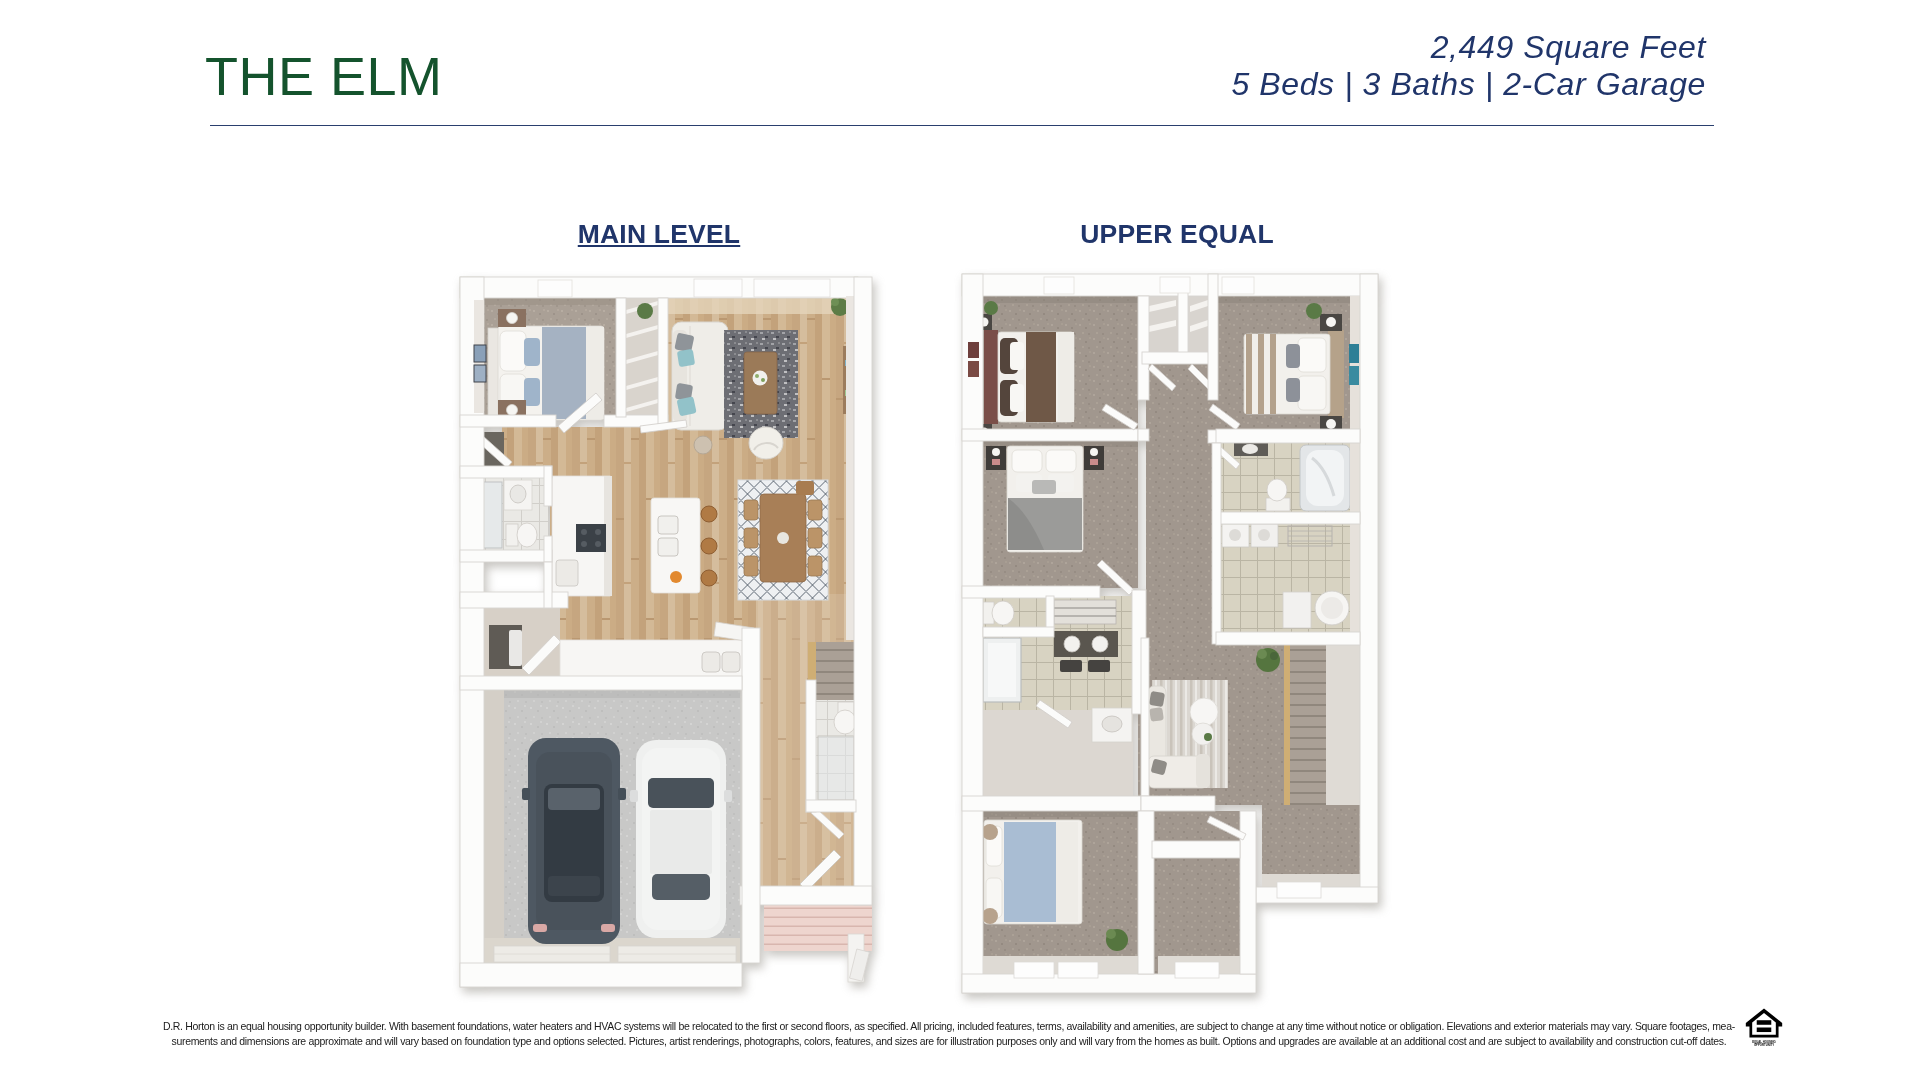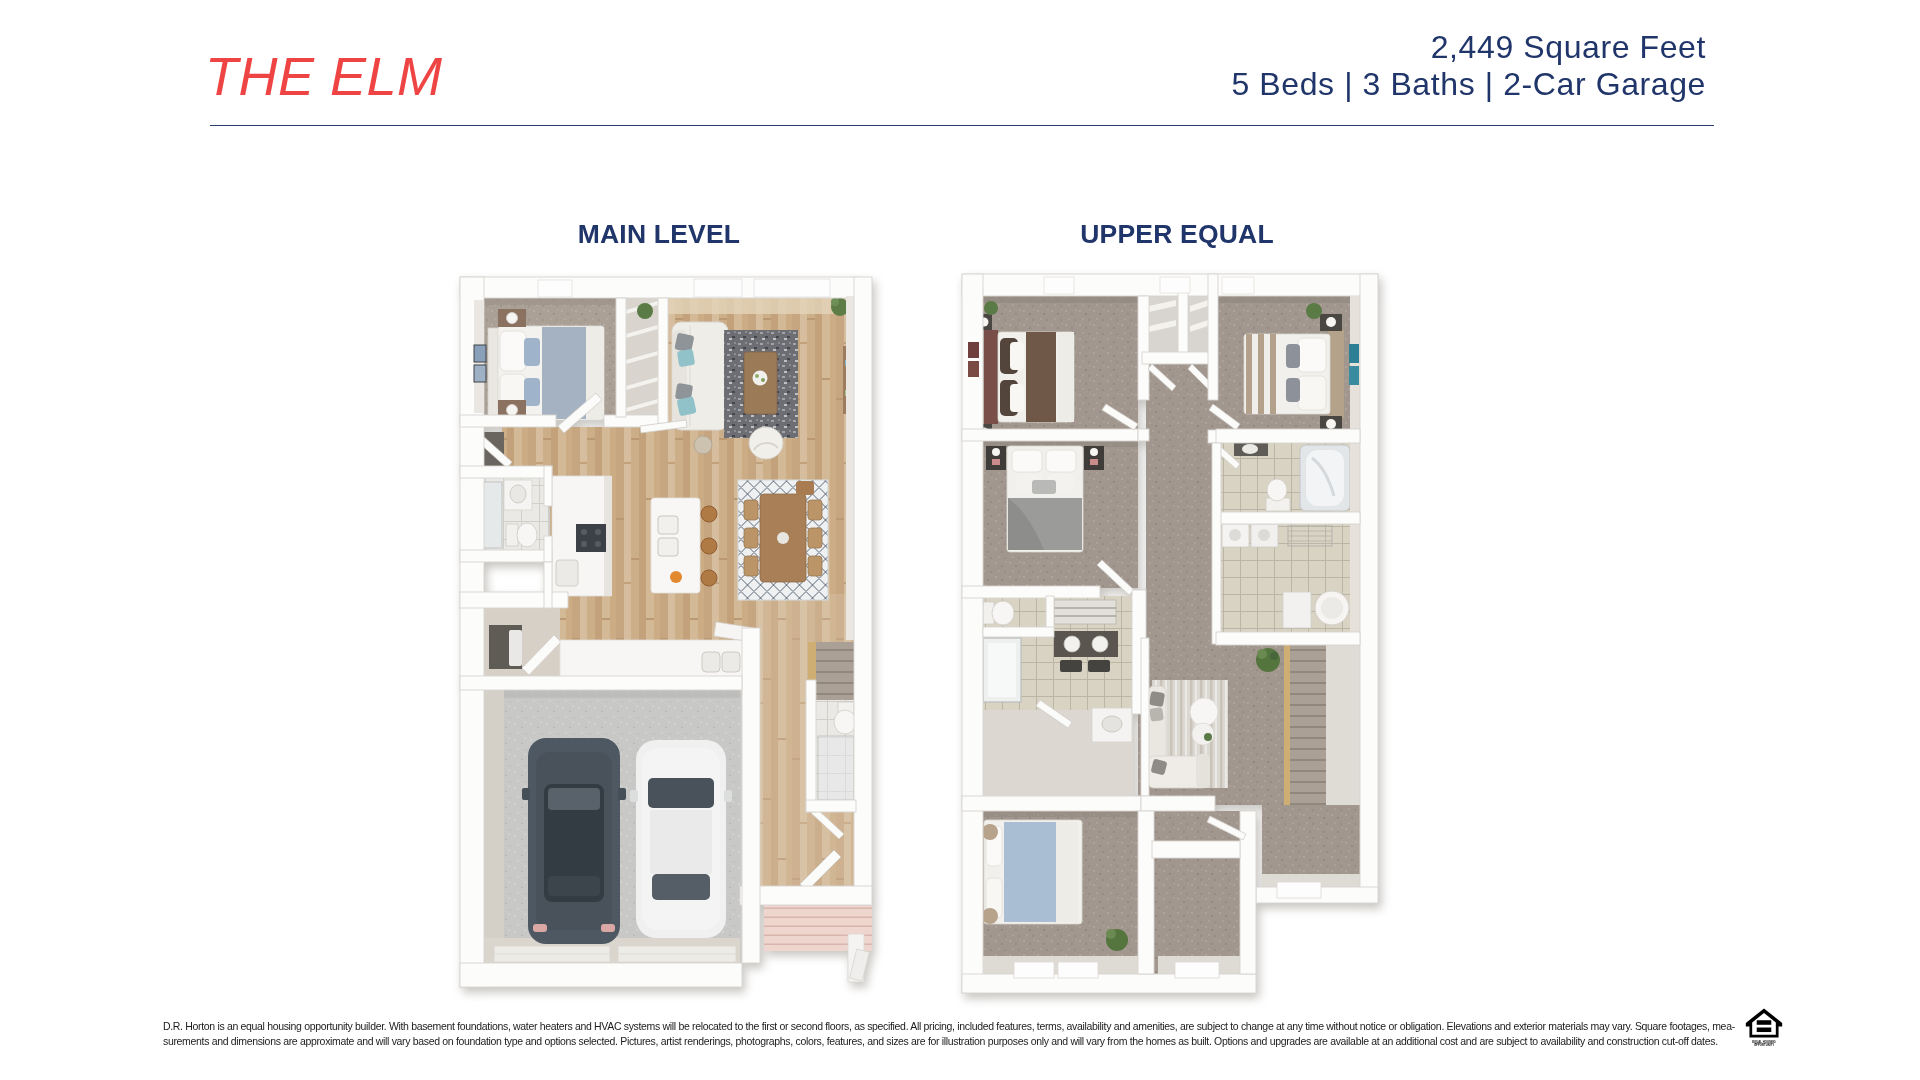--- a/index.html
+++ b/index.html
@@ -1,24 +1,24 @@
 <!DOCTYPE html>
 <html><head>
 <meta charset="utf-8">
 <style>
   html,body{margin:0;padding:0;background:#ffffff;width:1920px;height:1080px;overflow:hidden;}
   body{font-family:"Liberation Sans", sans-serif;position:relative;}
-  #title{position:absolute;left:205px;top:45px;font-size:54px;letter-spacing:0.5px;color:#ef4444;font-weight:400;font-style:italic;}
-  #specs{position:absolute;right:214px;top:29px;text-align:right;font-size:32px;letter-spacing:0.6px;line-height:37px;color:#20356a;}
+  #title{position:absolute;left:205px;top:45px;font-size:54px;letter-spacing:0.5px;color:#14532d;font-weight:400;}
+  #specs{position:absolute;right:214px;top:29px;text-align:right;font-size:32px;letter-spacing:0.6px;line-height:37px;color:#20356a;font-style:italic;}
   #rule{position:absolute;left:210px;top:125px;width:1504px;border-top:1.5px solid #2a3f6e;}
   .lvl{position:absolute;top:219px;font-size:26.5px;font-weight:700;letter-spacing:0.2px;color:#20356a;}
-  #lvl1{left:659px;transform:translateX(-50%);}
+  #lvl1{left:659px;transform:translateX(-50%);text-decoration:underline;}
   #lvl2{left:1177px;transform:translateX(-50%);}
   #plan1,#plan2{filter:drop-shadow(3px 5px 5px rgba(125,118,110,0.42));}
-  #disc{position:absolute;left:163px;top:1019px;font-size:10.5px;letter-spacing:-0.33px;line-height:15px;color:#1b1b1b;white-space:nowrap;}
+  #disc{position:absolute;left:163px;top:1019px;font-size:10.5px;letter-spacing:-0.33px;line-height:15px;color:#1b1b1b;white-space:nowrap;text-align:center;}
 </style>
 </head>
 <body>
 
 <div id="title">THE ELM</div>
 
 <div id="specs">2,449 Square Feet<br>5 Beds | 3 Baths | 2-Car Garage</div>
 
 <div id="rule"></div>
 

